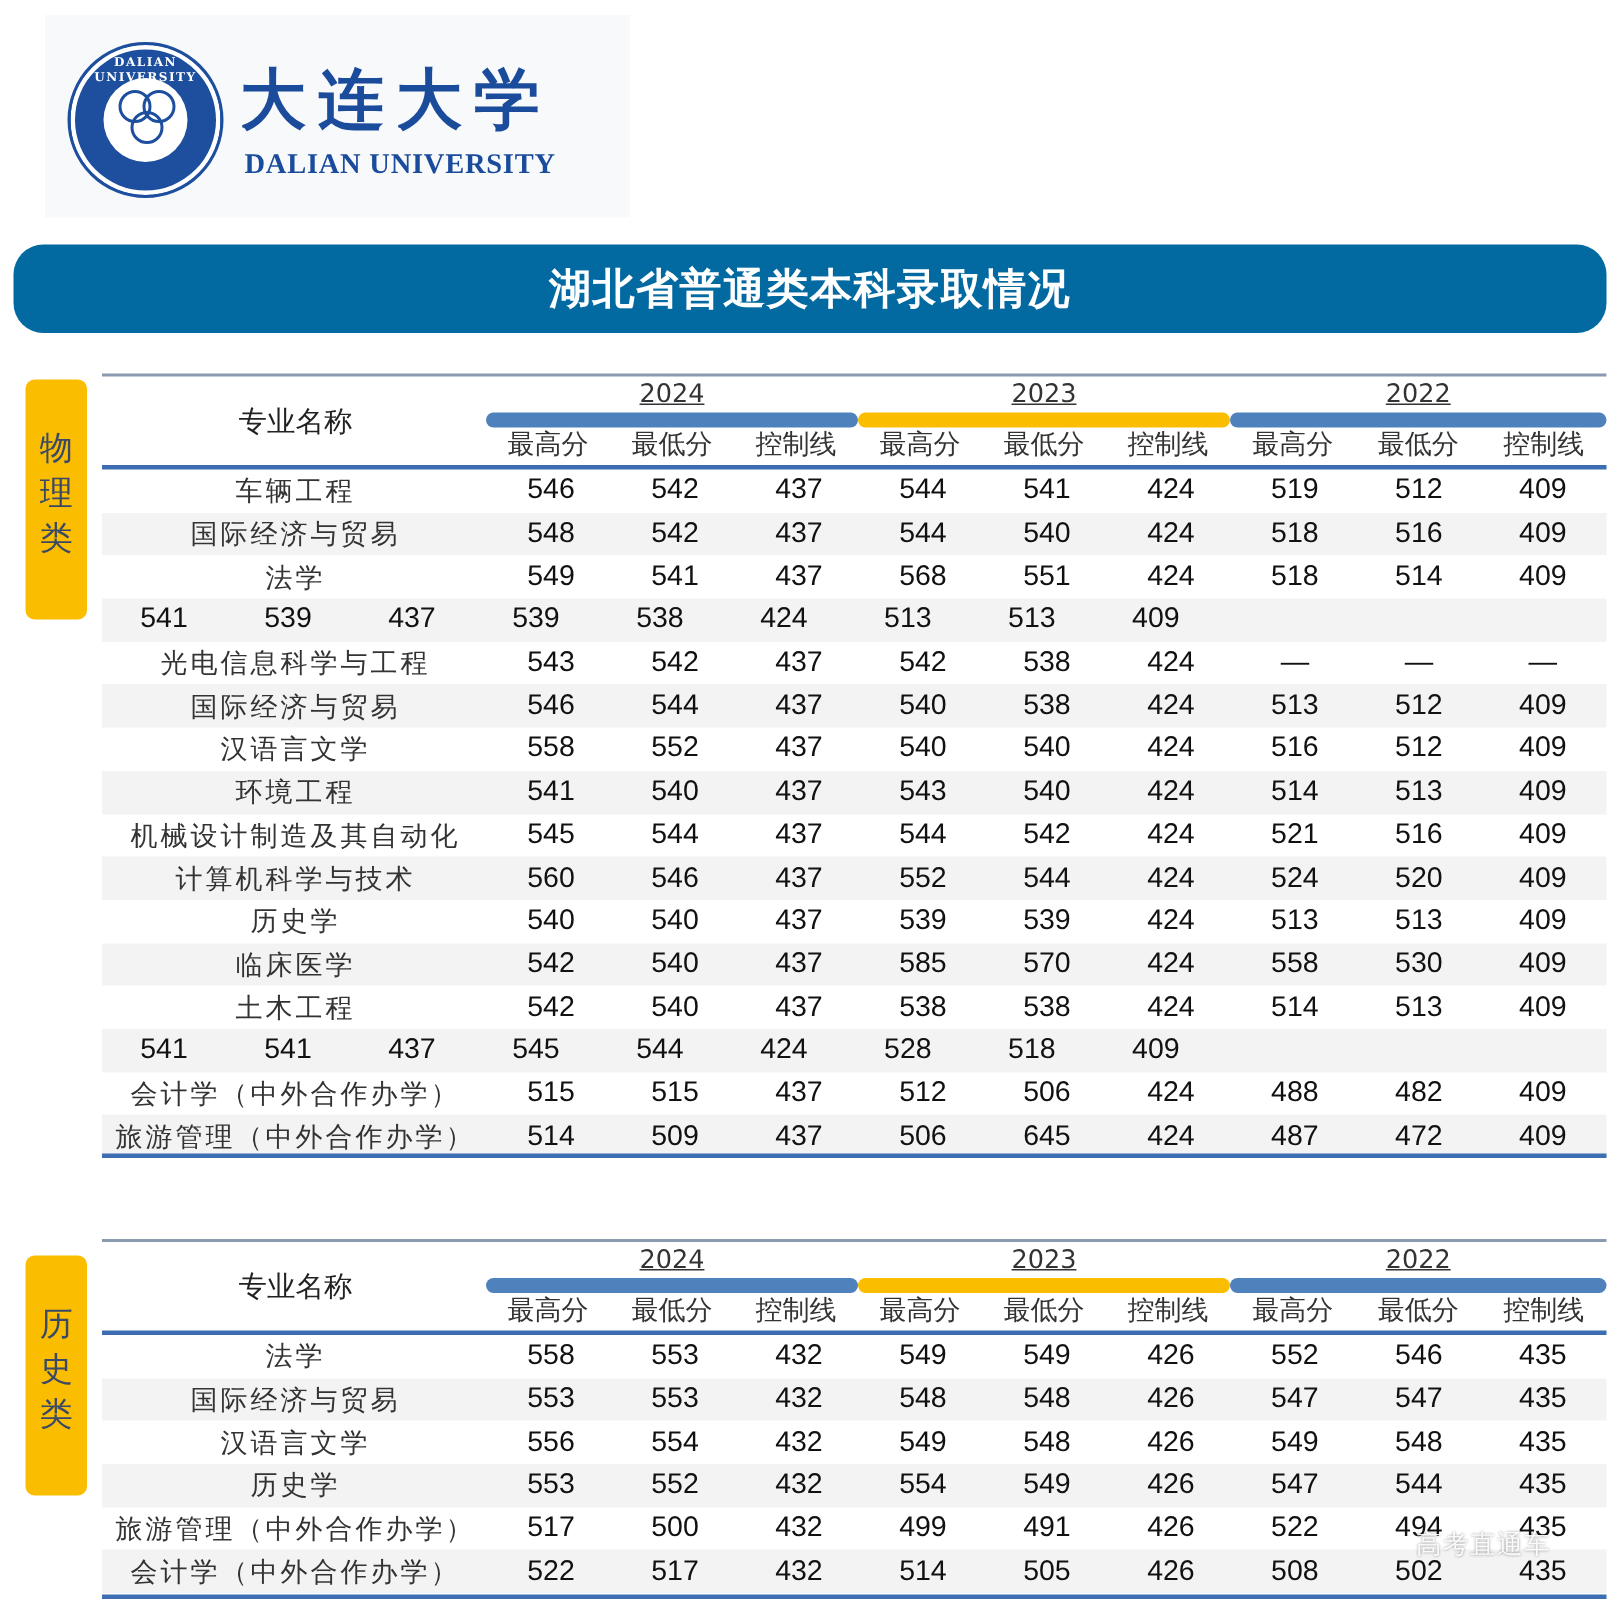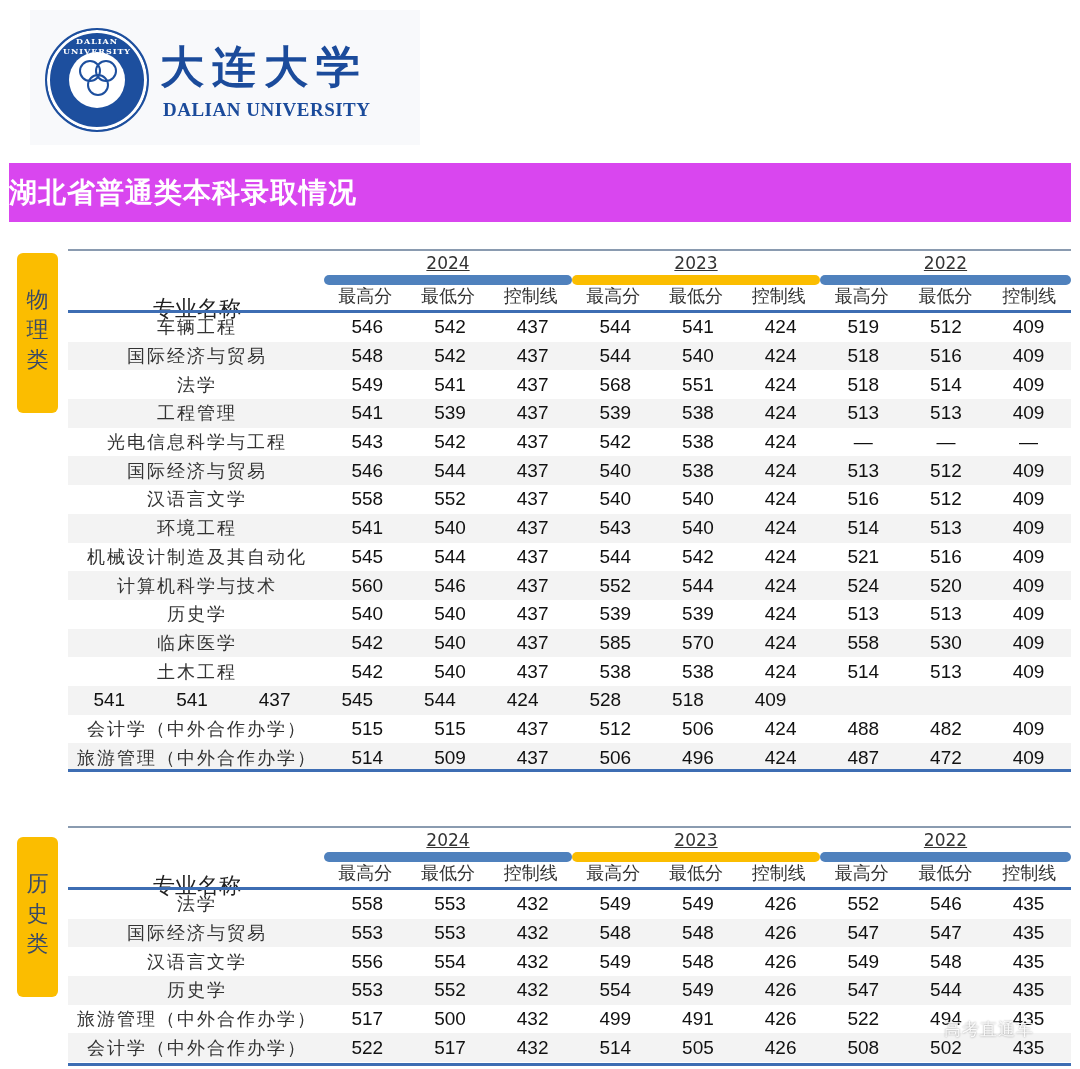--- a/index.html
+++ b/index.html
@@ -25,36 +25,36 @@
     }
     .logo-cn {
       position: absolute; left: 160px; top: 38px; font-family: "DejaVu Serif", serif;
       font-size: 44px; font-weight: bold; color: #1b4b9b; letter-spacing: 8px; line-height: 58px;
     }
     .logo-en {
       position: absolute; left: 163px; top: 99px; font-family: "Liberation Serif", serif;
       font-size: 19px; font-weight: bold; color: #1b4b9b; letter-spacing: 0.5px;
     }
     .banner {
-      position: absolute; left: 9px; top: 163px; width: 1062px; height: 59px; background: #d946ef;
-      display: flex; align-items: center; 
+      position: absolute; left: 9px; top: 163px; width: 1062px; height: 59px; background: #0369a1;
+      display: flex; align-items: center; justify-content: center; border-radius: 20px;
     }
     .banner span { color: #ffffff; font-size: 28px; font-weight: bold; letter-spacing: 1px; }
 
     .section { position: absolute; left: 0; width: 1080px; }
     .side-tag {
       position: absolute; left: 17px; width: 41px; background: #fbbd00; border-radius: 6px;
       display: flex; flex-direction: column; align-items: center; padding-top: 32px; box-sizing: border-box;
     }
     .side-tag span { display: block; font-size: 22px; color: #3a4a66; line-height: 30px; }
 
     .table-wrap { position: absolute; left: 68px; width: 1003px; }
     .top-rule { position: absolute; left: 0; top: 0; width: 100%; height: 2px; background: #8a9bb0; }
     .hdr { position: absolute; left: 0; top: 2px; width: 100%; height: 59px; }
-    .hdr-name { position: absolute; left: 0; top: 0; width: 258px; height: 59px; display: flex; align-items: center; justify-content: center; font-size: 22px; color: #222; margin-top: 28px; }
+    .hdr-name { position: absolute; left: 0; top: 0; width: 258px; height: 59px; display: flex; align-items: center; justify-content: center; font-size: 19px; color: #222; }
     .year-block { position: absolute; top: 0; width: 248px; height: 59px; }
     .year-label { position: absolute; top: 2px; left: 0; width: 100%; text-align: center; font-size: 17px; color: #333; text-decoration: underline; }
     .year-bar { position: absolute; top: 24px; left: 0; width: 100%; height: 10px; border-radius: 6px; }
     .subcols { position: absolute; top: 33px; left: 0; width: 100%; display: flex; }
     .subcols span { flex: 1; text-align: center; font-size: 18px; color: #333; }
     .hdr-rule { position: absolute; left: 0; top: 61px; width: 100%; height: 3px; background: #3d6db3; }
 
     .rows { position: absolute; left: 0; top: 64px; width: 100%; }
     .row { display: flex; height: 28.7px; align-items: center; }
     .row:nth-child(even) { background: #f3f3f3; }
@@ -156,21 +156,20 @@
           <div class="num">541</div>
           <div class="num">437</div>
           <div class="num">568</div>
           <div class="num">551</div>
           <div class="num">424</div>
           <div class="num">518</div>
           <div class="num">514</div>
           <div class="num">409</div>
         </div>
         <div class="row">
-          <div class="name">工程管理</div>
           <div class="num">541</div>
           <div class="num">539</div>
           <div class="num">437</div>
           <div class="num">539</div>
           <div class="num">538</div>
           <div class="num">424</div>
           <div class="num">513</div>
           <div class="num">513</div>
           <div class="num">409</div>
         </div>
@@ -304,21 +303,21 @@
           <div class="num">488</div>
           <div class="num">482</div>
           <div class="num">409</div>
         </div>
         <div class="row">
           <div class="name">旅游管理（中外合作办学）</div>
           <div class="num">514</div>
           <div class="num">509</div>
           <div class="num">437</div>
           <div class="num">506</div>
-          <div class="num">496</div>
+          <div class="num">645</div>
           <div class="num">424</div>
           <div class="num">487</div>
           <div class="num">472</div>
           <div class="num">409</div>
         </div>
       </div>
     <div class="bottom-rule" style="top:520px;"></div>
   </div>
 </div>
 

